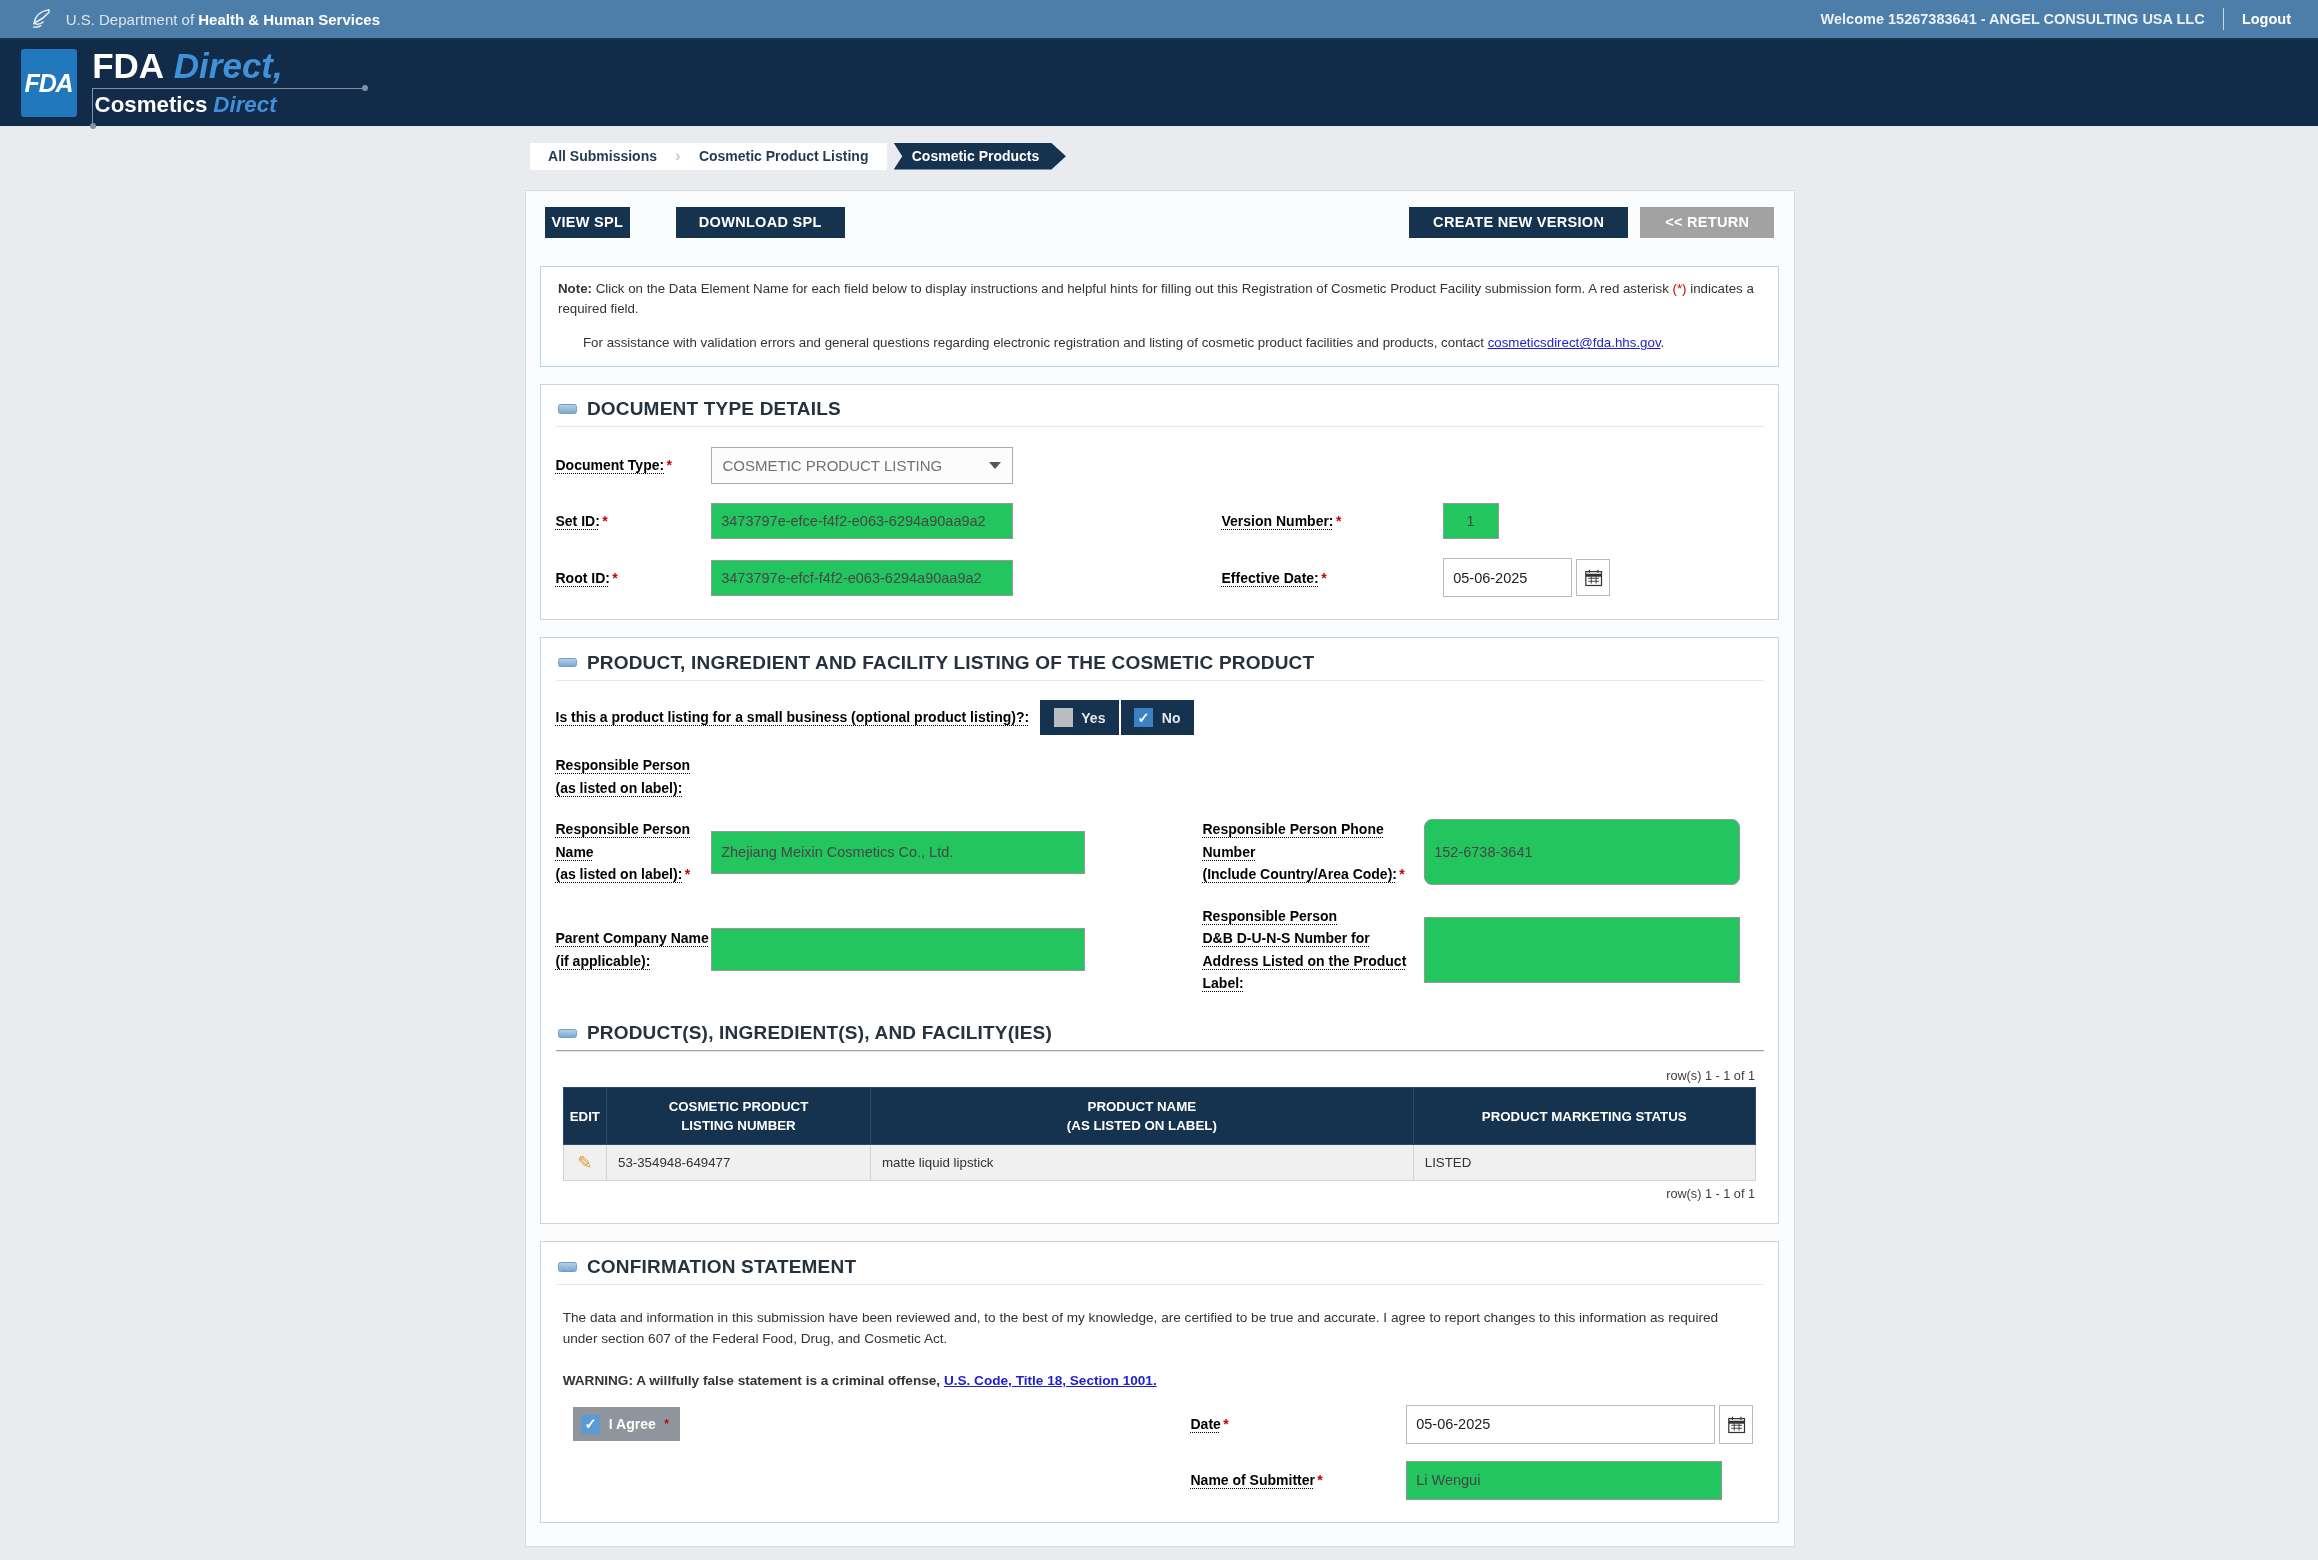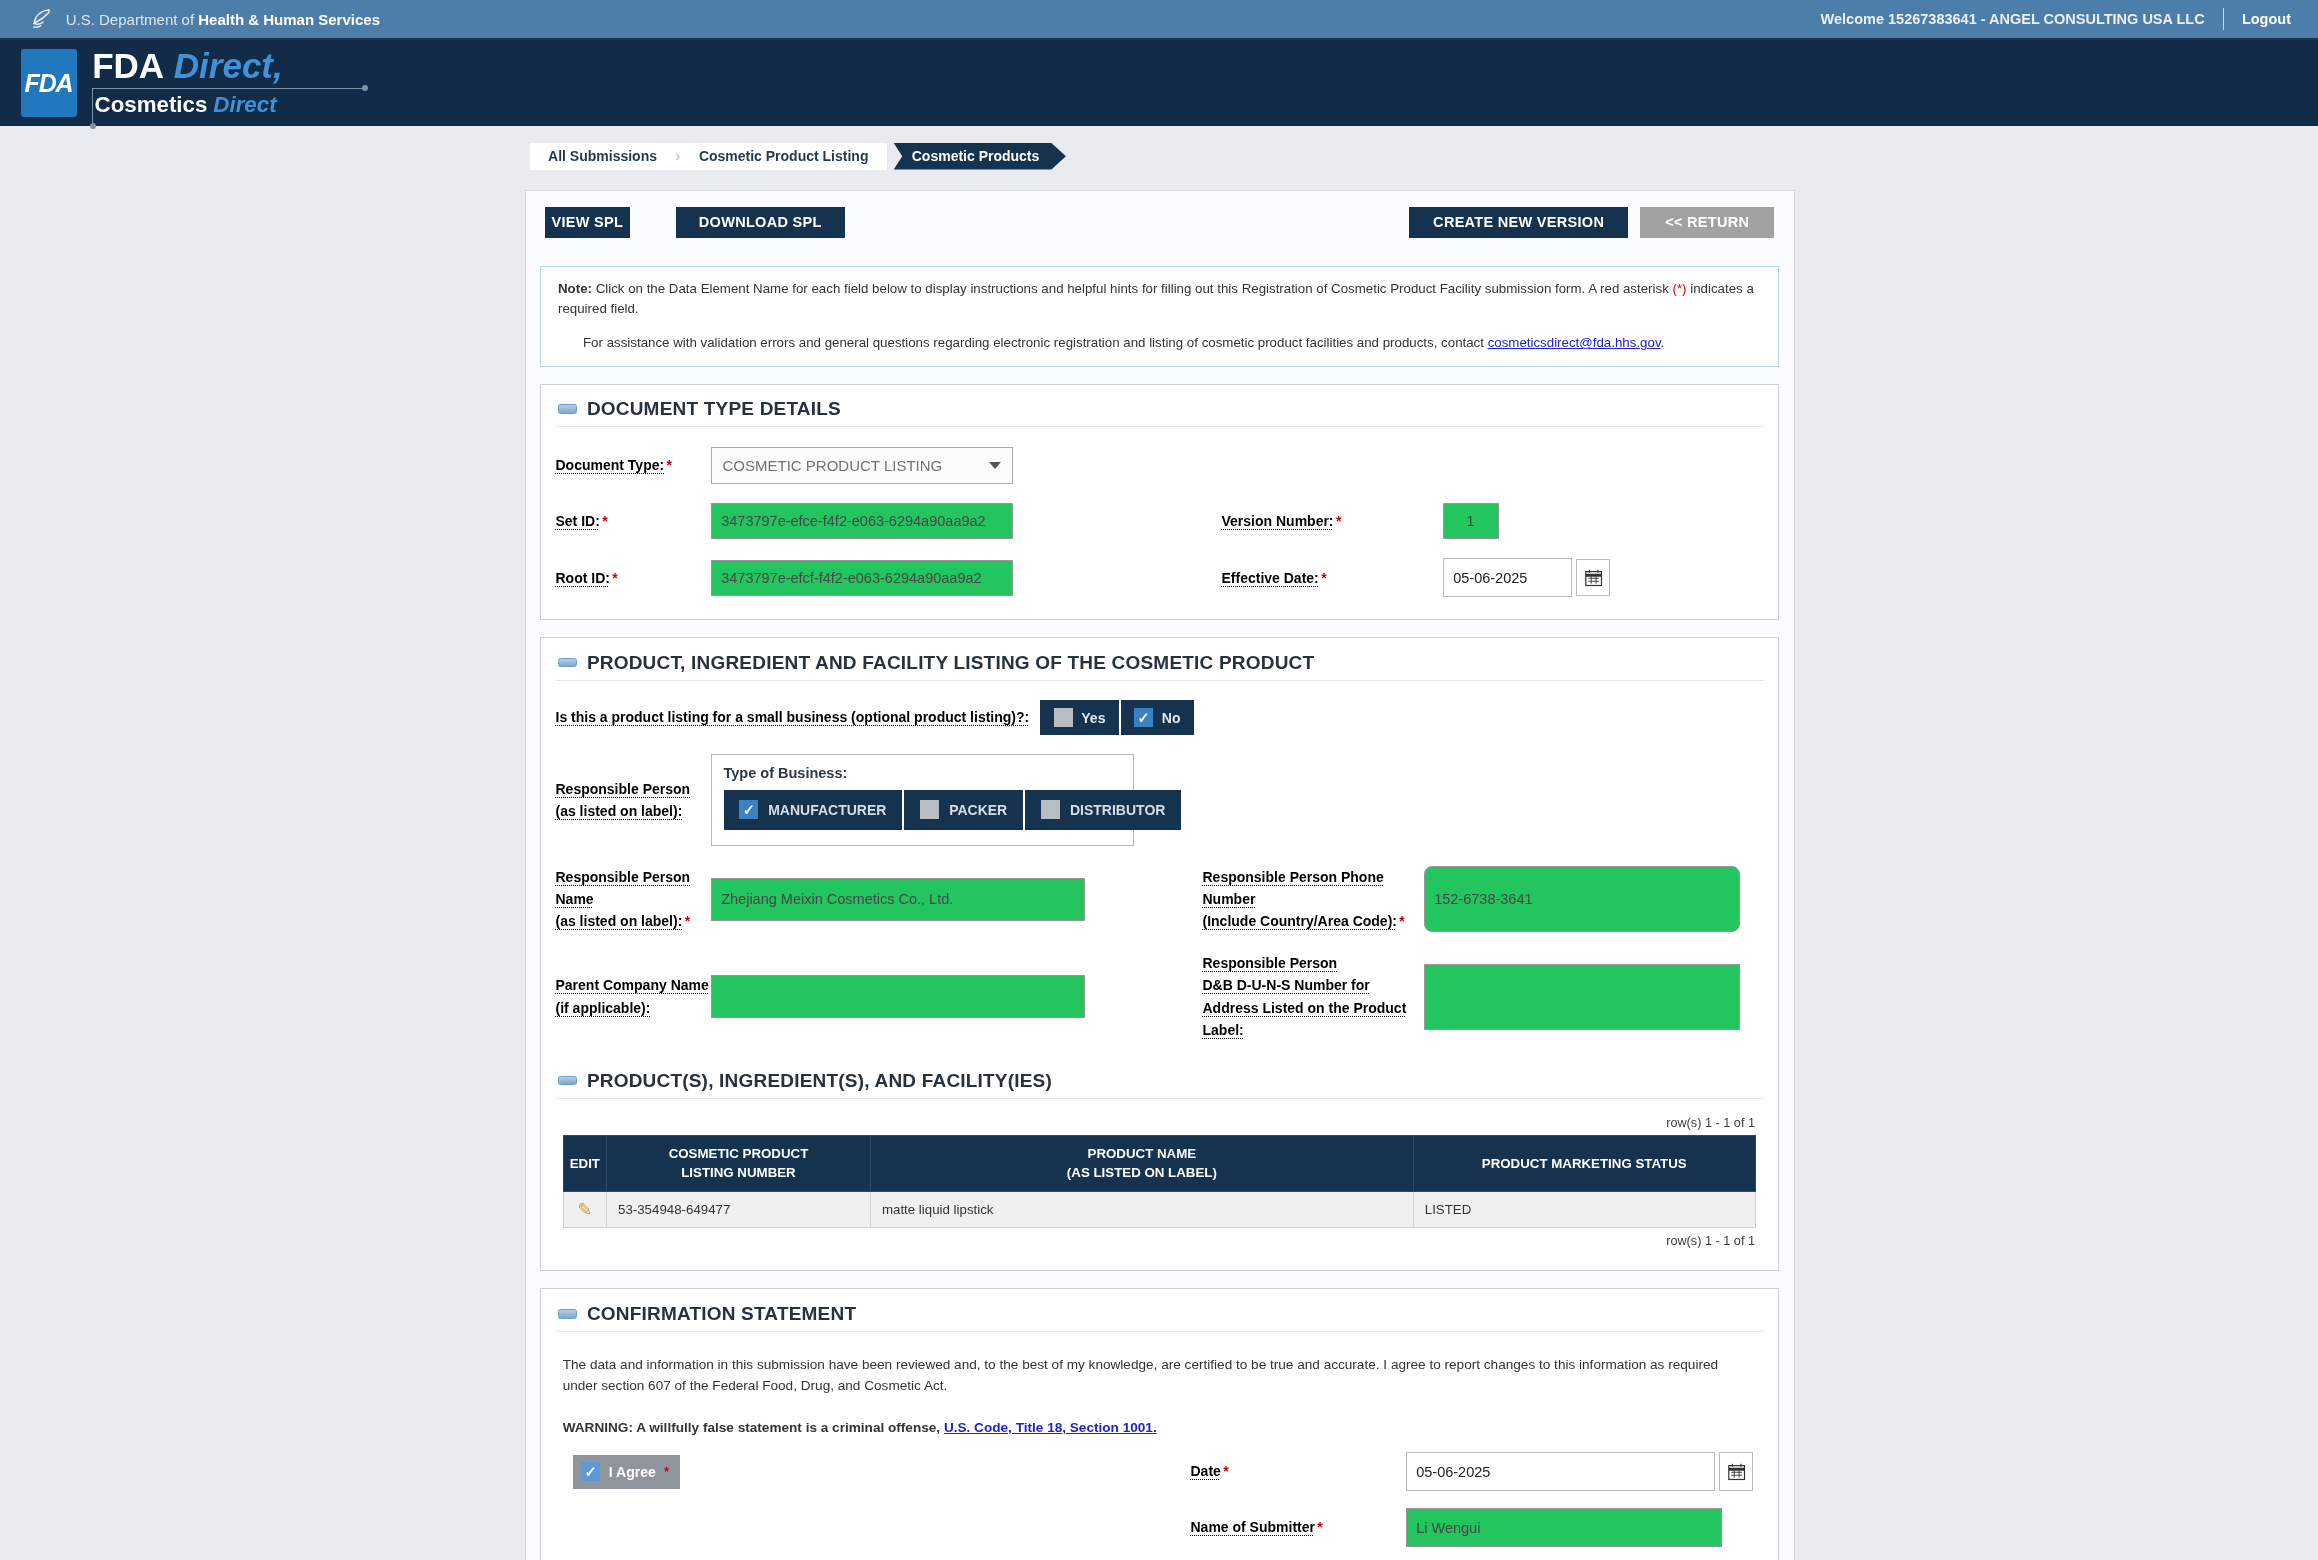--- a/index.html
+++ b/index.html
@@ -252,37 +252,20 @@
         <div class="nav-check">
           <span class="cb cb-on"></span>
           <span>No</span>
         </div>
       </div>
     </div>
 
     <div class="frow" style="align-items:center;">
       <div class="lab1"><span class="dotl">Responsible Person
 (as listed on label):</span></div>
-      <div class="tob">
-        <div class="tob-label">Type of Business:</div>
-        <div class="tob-bar">
-          <div class="tob-item">
-            <span class="cb cb-on"></span>
-            <span>MANUFACTURER</span>
-          </div>
-          <div class="tob-item">
-            <span class="cb cb-off"></span>
-            <span>PACKER</span>
-          </div>
-          <div class="tob-item">
-            <span class="cb cb-off"></span>
-            <span>DISTRIBUTOR</span>
-          </div>
-        </div>
-      </div>
     </div>
 
     <div class="frow">
       <div class="lab1"><span class="dotl">Responsible Person
 Name
 (as listed on label):</span><span class="req">*</span></div>
       <div class="fld1w">
           <input class="inp inp-gray" style="width: 392px; height: 43px;" readonly="" value="Zhejiang Meixin Cosmetics Co., Ltd.">
         </div>
       <div class="gap1n" style="width:118px;"></div>

